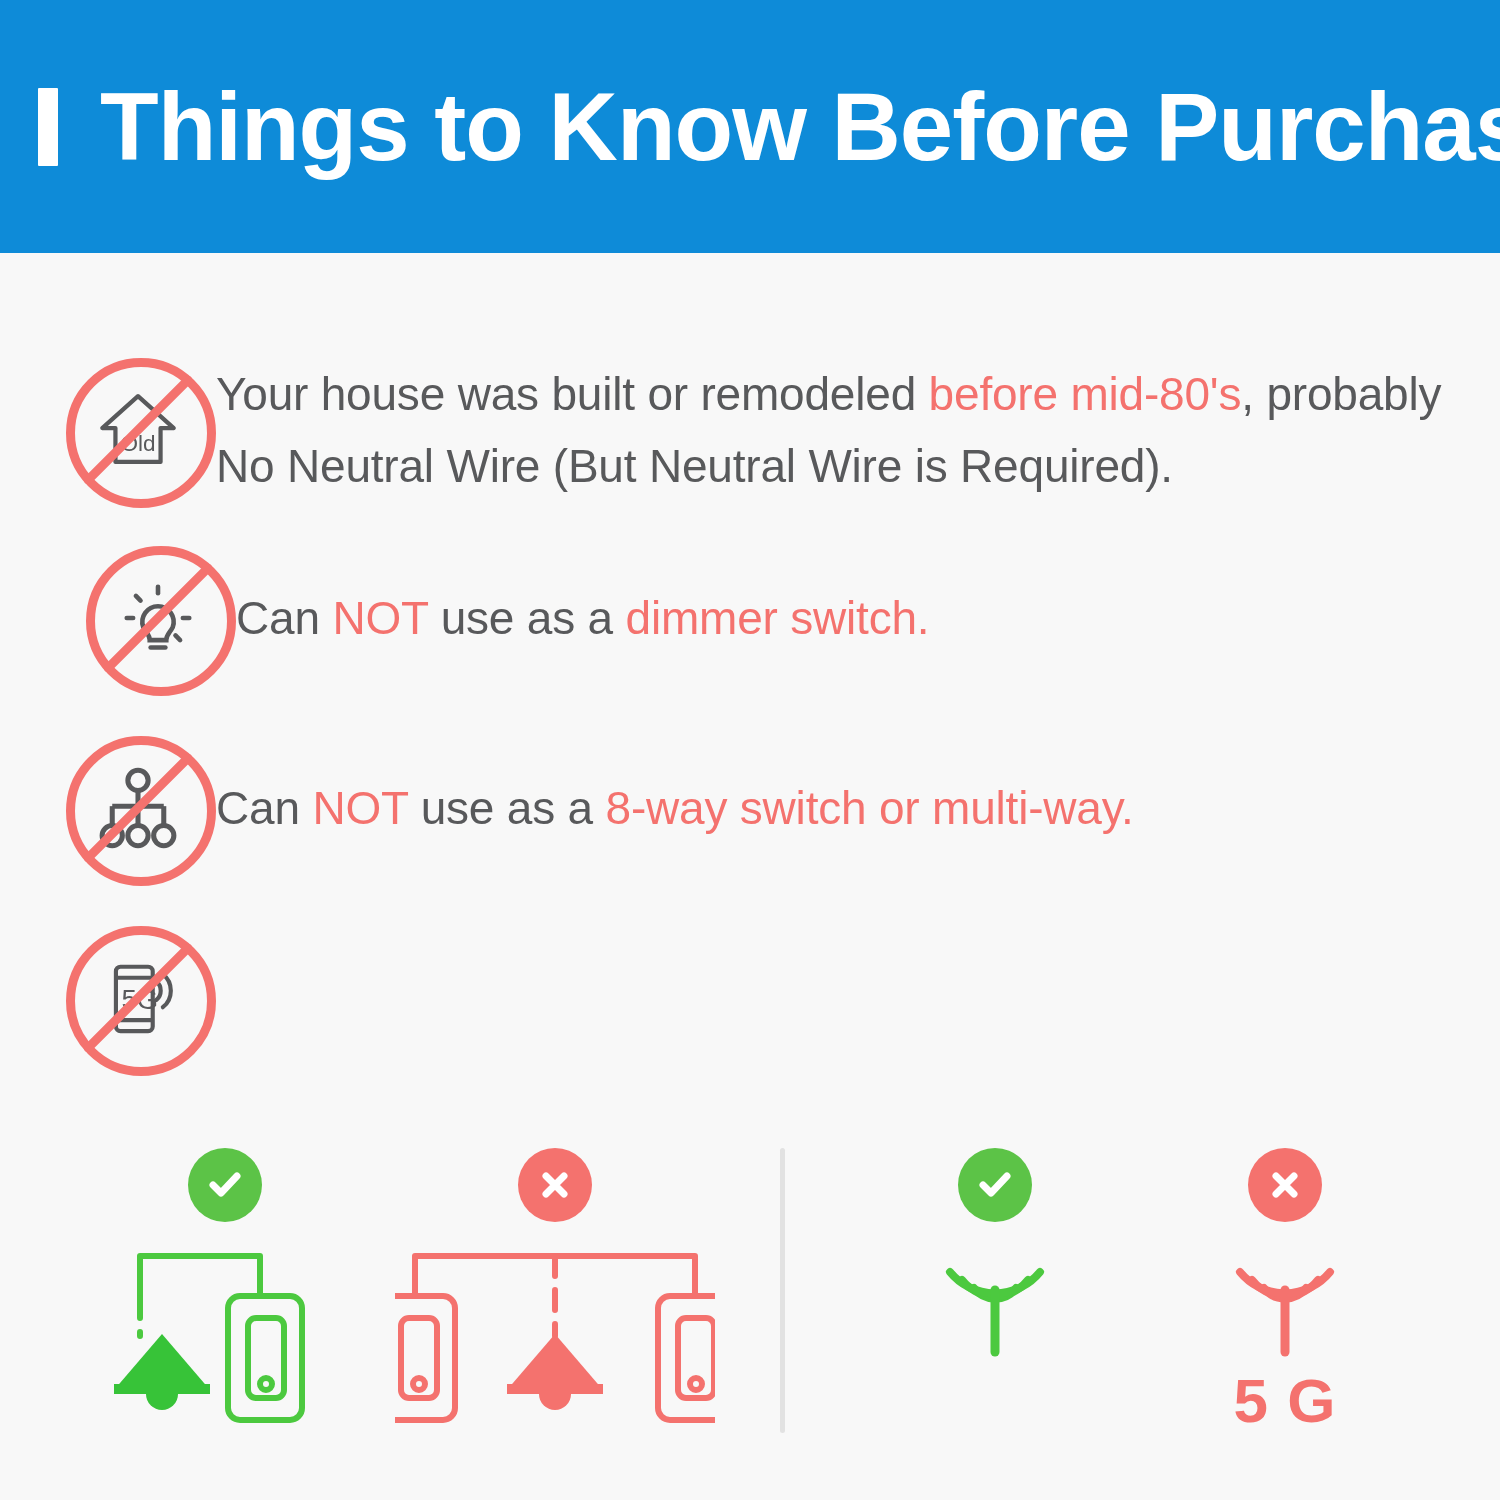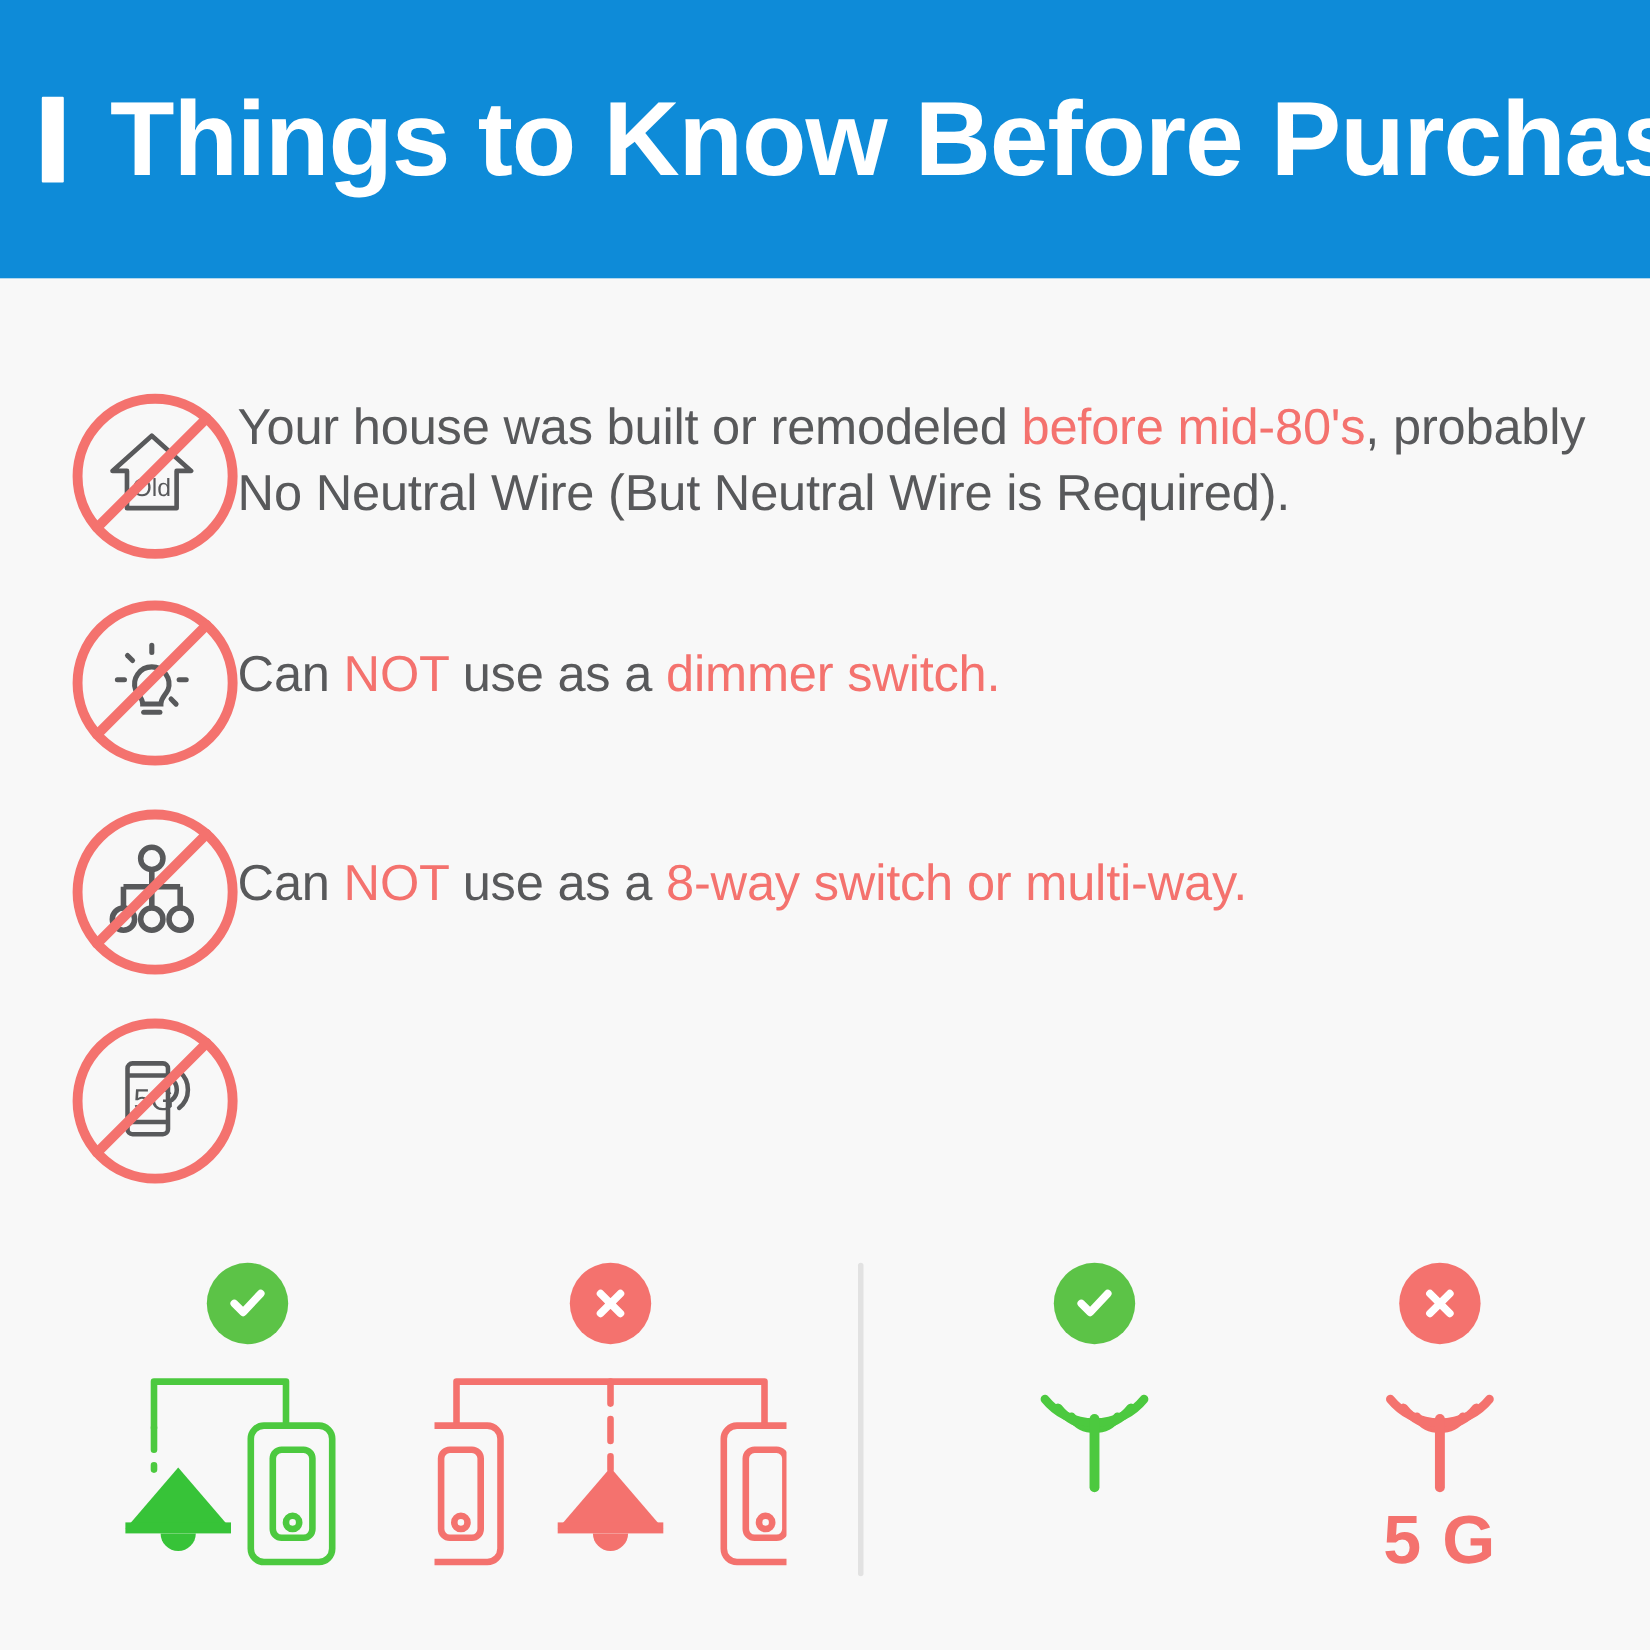--- a/index.html
+++ b/index.html
@@ -41,21 +41,21 @@
   }
   .bullet-icon{
     flex:0 0 auto;
     width:156px;height:156px;
     position:relative;
   }
   .bullet-text{
     flex:1 1 auto;
     color:#58595B;
     font-size:46px;
-    line-height:60px;
+    line-height:72px;
     padding-top:6px;
     letter-spacing:-0.2px;
   }
   .bullet-text.single{padding-top:42px;}
   .hl{color:#F4726E;}
 
   
   .ban{
     position:absolute;left:0;top:0;width:100%;height:100%;
   }
@@ -124,21 +124,21 @@
       <div class="ban">
         <div class="ban-ring"></div>
         <div class="ban-slash"></div>
       </div>
     </div>
     <div class="bullet-text">
       <span>Your house was built or remodeled </span><span class="hl">before mid-80's</span><span>, probably No Neutral Wire (But Neutral Wire is Required).</span>
     </div>
   </div>
 
-  <div class="bullet" style="margin-top:32px;">
+  <div class="bullet" style="margin-top:32px;margin-left:20px;">
     <div class="bullet-icon">
       <div class="ban-inner">
         <svg width="92" height="92" viewBox="0 0 100 100">
           <g stroke="#58595B" stroke-width="5" stroke-linecap="round" fill="none">
             <path d="M34 60 a17 17 0 1 1 32 0 c-3 6 -7 8 -7 14 l-18 0 c0 -6 -4 -8 -7 -14 z"></path>
             <line x1="42" y1="82" x2="58" y2="82"></line>
             <line x1="50" y1="16" x2="50" y2="23"></line>
             <line x1="26" y1="26" x2="31" y2="31"></line>
             <line x1="74" y1="26" x2="69" y2="31"></line>
             <line x1="16" y1="50" x2="23" y2="50"></line>
@@ -277,21 +277,21 @@
     <svg width="120" height="120" viewBox="0 0 120 120" style="margin-top:18px;">
       <g stroke="#4CC93F" fill="none" stroke-linecap="round">
         <path d="M39 76 a26 26 0 0 1 42 0" stroke-width="8" transform="rotate(180 60 62)"></path>
         <path d="M27 84 a42 42 0 0 1 66 0" stroke-width="8" transform="rotate(180 60 62)"></path>
         <path d="M15 92 a58 58 0 0 1 90 0" stroke-width="8" transform="rotate(180 60 62)"></path>
         <line x1="60" y1="50" x2="60" y2="112" stroke-width="9"></line>
       </g>
     </svg>
   </div>
 
-  <div class="cmp-cell" style="left:1194px;top:18px;width:230px;">
+  <div class="cmp-cell" style="left:1170px;top:18px;width:230px;">
     <div class="badge no">
       <svg width="44" height="44" viewBox="0 0 44 44">
         <path d="M13 13 L31 31 M31 13 L13 31" fill="none" stroke="#FFFFFF" stroke-width="7" stroke-linecap="round"></path>
       </svg>
     </div>
     <svg width="120" height="120" viewBox="0 0 120 120" style="margin-top:18px;">
       <g stroke="#F4726E" fill="none" stroke-linecap="round">
         <path d="M39 76 a26 26 0 0 1 42 0" stroke-width="8" transform="rotate(180 60 62)"></path>
         <path d="M27 84 a42 42 0 0 1 66 0" stroke-width="8" transform="rotate(180 60 62)"></path>
         <path d="M15 92 a58 58 0 0 1 90 0" stroke-width="8" transform="rotate(180 60 62)"></path>

